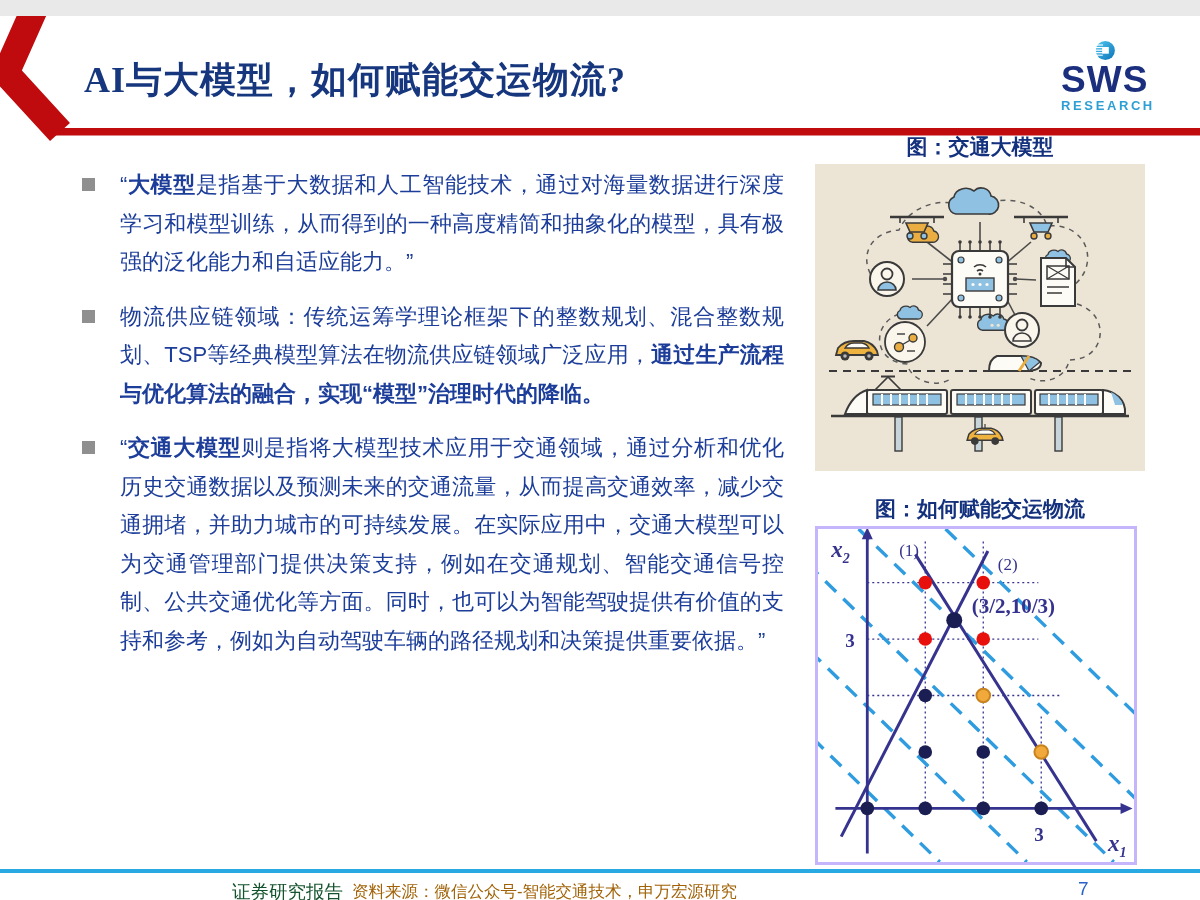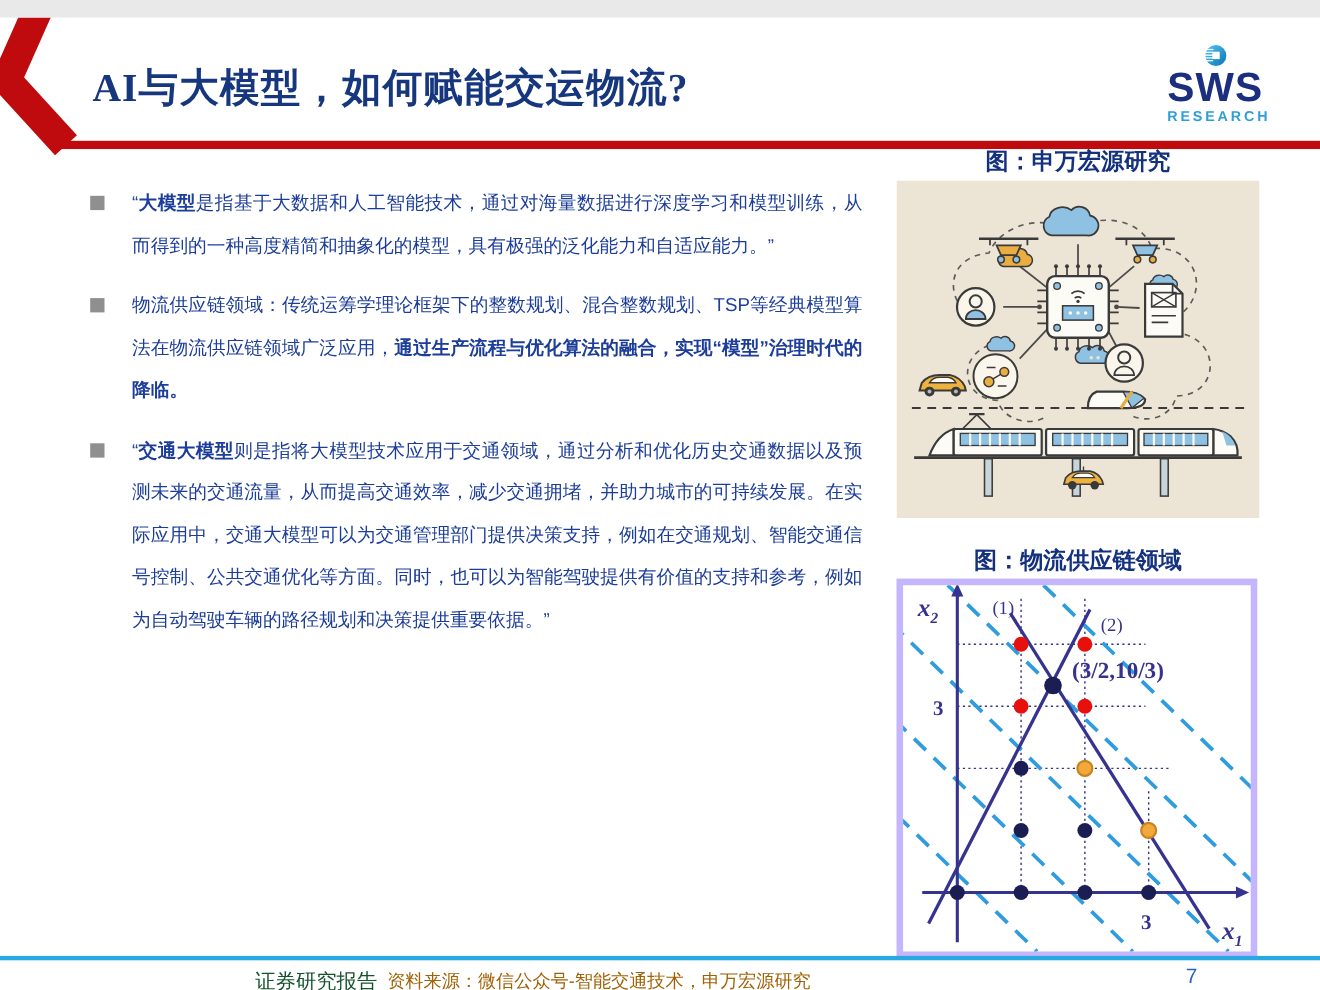--- a/index.html
+++ b/index.html
@@ -9,30 +9,30 @@
   .chevron-svg{position:absolute;left:0;top:0;}
   .page-title{position:absolute;left:84px;top:40px;margin:0;font-family:"Liberation Serif",serif;
               font-weight:bold;font-size:36px;letter-spacing:1px;color:#16367e;}
   .logo{position:absolute;left:1020px;top:24px;width:170px;height:72px;display:flex;align-items:center;flex-direction:column;}
   .logo-text{margin-left:6px;line-height:1;}
   .logo-sws{display:block;font-family:"Liberation Sans",sans-serif;font-weight:bold;font-size:37px;
             color:#1b2f7e;letter-spacing:1px;}
   .logo-research{display:block;font-weight:bold;font-size:13px;color:#2e9fd4;letter-spacing:2.6px;margin-top:1px;}
   
   .bullets{position:absolute;left:80px;top:150px;width:704px;margin:0;padding:0;list-style:none;}
-  .bullets li{position:relative;padding-left:40px;margin-bottom:16px;font-size:17px;line-height:38.5px;
+  .bullets li{position:relative;padding-left:40px;margin-bottom:16px;font-size:22px;line-height:38.5px;
               color:#1c3d99;text-align:justify;}
   .bullets li b{font-weight:bold;}
   .bullets .sq{position:absolute;left:2px;top:12px;width:13px;height:13px;background:#8f8f8f;}
   
   .fig-caption{position:absolute;width:330px;text-align:center;font-size:21px;font-weight:bold;color:#14317e;}
   .cap1{left:815px;top:117px;}
   .cap2{left:815px;top:479px;}
   .illus-box{position:absolute;left:815px;top:148px;width:330px;height:307px;}
-  .chart-box{position:absolute;left:815px;top:510px;width:316px;height:333px;background:#fff;border:6px solid #c4b5fd;}
+  .chart-box{position:absolute;left:815px;top:510px;width:316px;height:333px;background:#fff;border:3px solid #c4b5fd;}
   
   .foot-line{position:absolute;left:0;top:853px;width:1200px;height:4px;background:#29a9e1;}
   .foot-url{position:absolute;left:35px;top:861px;font-size:21px;color:#2b62c8;text-decoration:none;}
   .foot-type{position:absolute;left:232px;top:863px;font-size:18.5px;color:#14532d;}
   .foot-src{position:absolute;left:352px;top:865px;font-size:16.5px;color:#a16207;text-align:center;}
   .foot-page{position:absolute;left:1078px;top:862px;font-size:19px;color:#2b62c8;}
 </style>
 </head>
 <body>
 
@@ -68,21 +68,21 @@
       <span class="logo-research">RESEARCH</span>
     </span>
   </div>
 
   <ul class="bullets" id="bullet-list">
       <li><span class="sq"></span><span>“</span><b>大模型</b><span>是指基于大数据和人工智能技术，通过对海量数据进行深度学习和模型训练，从而得到的一种高度精简和抽象化的模型，具有极强的泛化能力和自适应能力。”</span></li>
       <li><span class="sq"></span><span>物流供应链领域：传统运筹学理论框架下的整数规划、混合整数规划、TSP等经典模型算法在物流供应链领域广泛应用，</span><b>通过生产流程与优化算法的融合，实现“模型”治理时代的降临。</b></li>
       <li><span class="sq"></span><span>“</span><b>交通大模型</b><span>则是指将大模型技术应用于交通领域，通过分析和优化历史交通数据以及预测未来的交通流量，从而提高交通效率，减少交通拥堵，并助力城市的可持续发展。在实际应用中，交通大模型可以为交通管理部门提供决策支持，例如在交通规划、智能交通信号控制、公共交通优化等方面。同时，也可以为智能驾驶提供有价值的支持和参考，例如为自动驾驶车辆的路径规划和决策提供重要依据。”</span></li>
     </ul>
 
-  <div class="fig-caption cap1">图：申万宏源研究</div>
+  <div class="fig-caption cap1">图：交通大模型</div>
   <div class="illus-box">
     <svg width="330" height="307" viewBox="0 0 330 307">
       <rect width="330" height="307" fill="#ece4d4"></rect>
 
       <g stroke="#5a5a5a" stroke-width="1.5" fill="none" stroke-dasharray="5 5">
         <path d="M78,128 C44,118 40,70 84,66 C96,38 138,30 158,48 C180,28 224,34 232,62 C272,58 286,100 258,122"></path>
         <path d="M262,140 C296,150 292,196 254,196 C252,212 232,222 214,214"></path>
         <path d="M84,150 C56,160 58,198 92,200 C96,216 118,224 134,216"></path>
         <path d="M150,238 C166,252 190,244 196,228"></path>
       </g>
@@ -252,21 +252,21 @@
       <g transform="translate(170,272) scale(0.85)">
         <line x1="0" y1="-14" x2="0" y2="-9" stroke="#3a3a3a" stroke-width="1.4"></line>
         <path d="M-21,5 L-19,-2 Q-13,-9 -3,-9 L7,-9 Q16,-7 20,1 L21,5 Z" fill="#eeb23e" stroke="#3a3a3a" stroke-width="1.8"></path>
         <path d="M-12,-2 Q-9,-7 -3,-7 L5,-7 Q10,-6 12,-2 Z" fill="#fdfbf6" stroke="#3a3a3a" stroke-width="1.3"></path>
         <circle cx="-12" cy="6" r="4.5" fill="#3a3a3a"></circle>
           <circle cx="12" cy="6" r="4.5" fill="#3a3a3a"></circle>
       </g>
     </svg>
   </div>
 
-  <div class="fig-caption cap2">图：物流供应链领域</div>
+  <div class="fig-caption cap2">图：如何赋能交运物流</div>
   <div class="chart-box">
     <svg id="opt-plot" width="316" height="333" viewBox="0 0 316 333">
         <line stroke="#36338e" stroke-width="1.3" stroke-dasharray="2 3" x1="107.26605504587158" y1="279.3813559322034" x2="107.26605504587158" y2="11.288135593220318"></line>
         <line stroke="#36338e" stroke-width="1.3" stroke-dasharray="2 3" x1="165.24770642201838" y1="279.3813559322034" x2="165.24770642201838" y2="11.288135593220318"></line>
         <line stroke="#36338e" stroke-width="1.3" stroke-dasharray="2 3" x1="223.22935779816515" y1="279.3813559322034" x2="223.22935779816515" y2="186.2542372881356"></line>
         <line stroke="#36338e" stroke-width="1.3" stroke-dasharray="2 3" x1="49.284403669724774" y1="53.618644067796595" x2="220.33027522935785" y2="53.618644067796595"></line>
         <line stroke="#36338e" stroke-width="1.3" stroke-dasharray="2 3" x1="49.284403669724774" y1="110.0593220338983" x2="220.33027522935785" y2="110.0593220338983"></line>
         <line stroke="#36338e" stroke-width="1.3" stroke-dasharray="2 3" x1="49.284403669724774" y1="166.5" x2="243.52293577981655" y2="166.5"></line>
         <line stroke="#2f9ce0" stroke-width="3.4" stroke-dasharray="15 10" x1="-220.33027522935785" y1="0" x2="121.76146788990827" y2="333"></line>
         <line stroke="#2f9ce0" stroke-width="3.4" stroke-dasharray="15 10" x1="-133.35779816513764" y1="0" x2="208.73394495412848" y2="333"></line>

